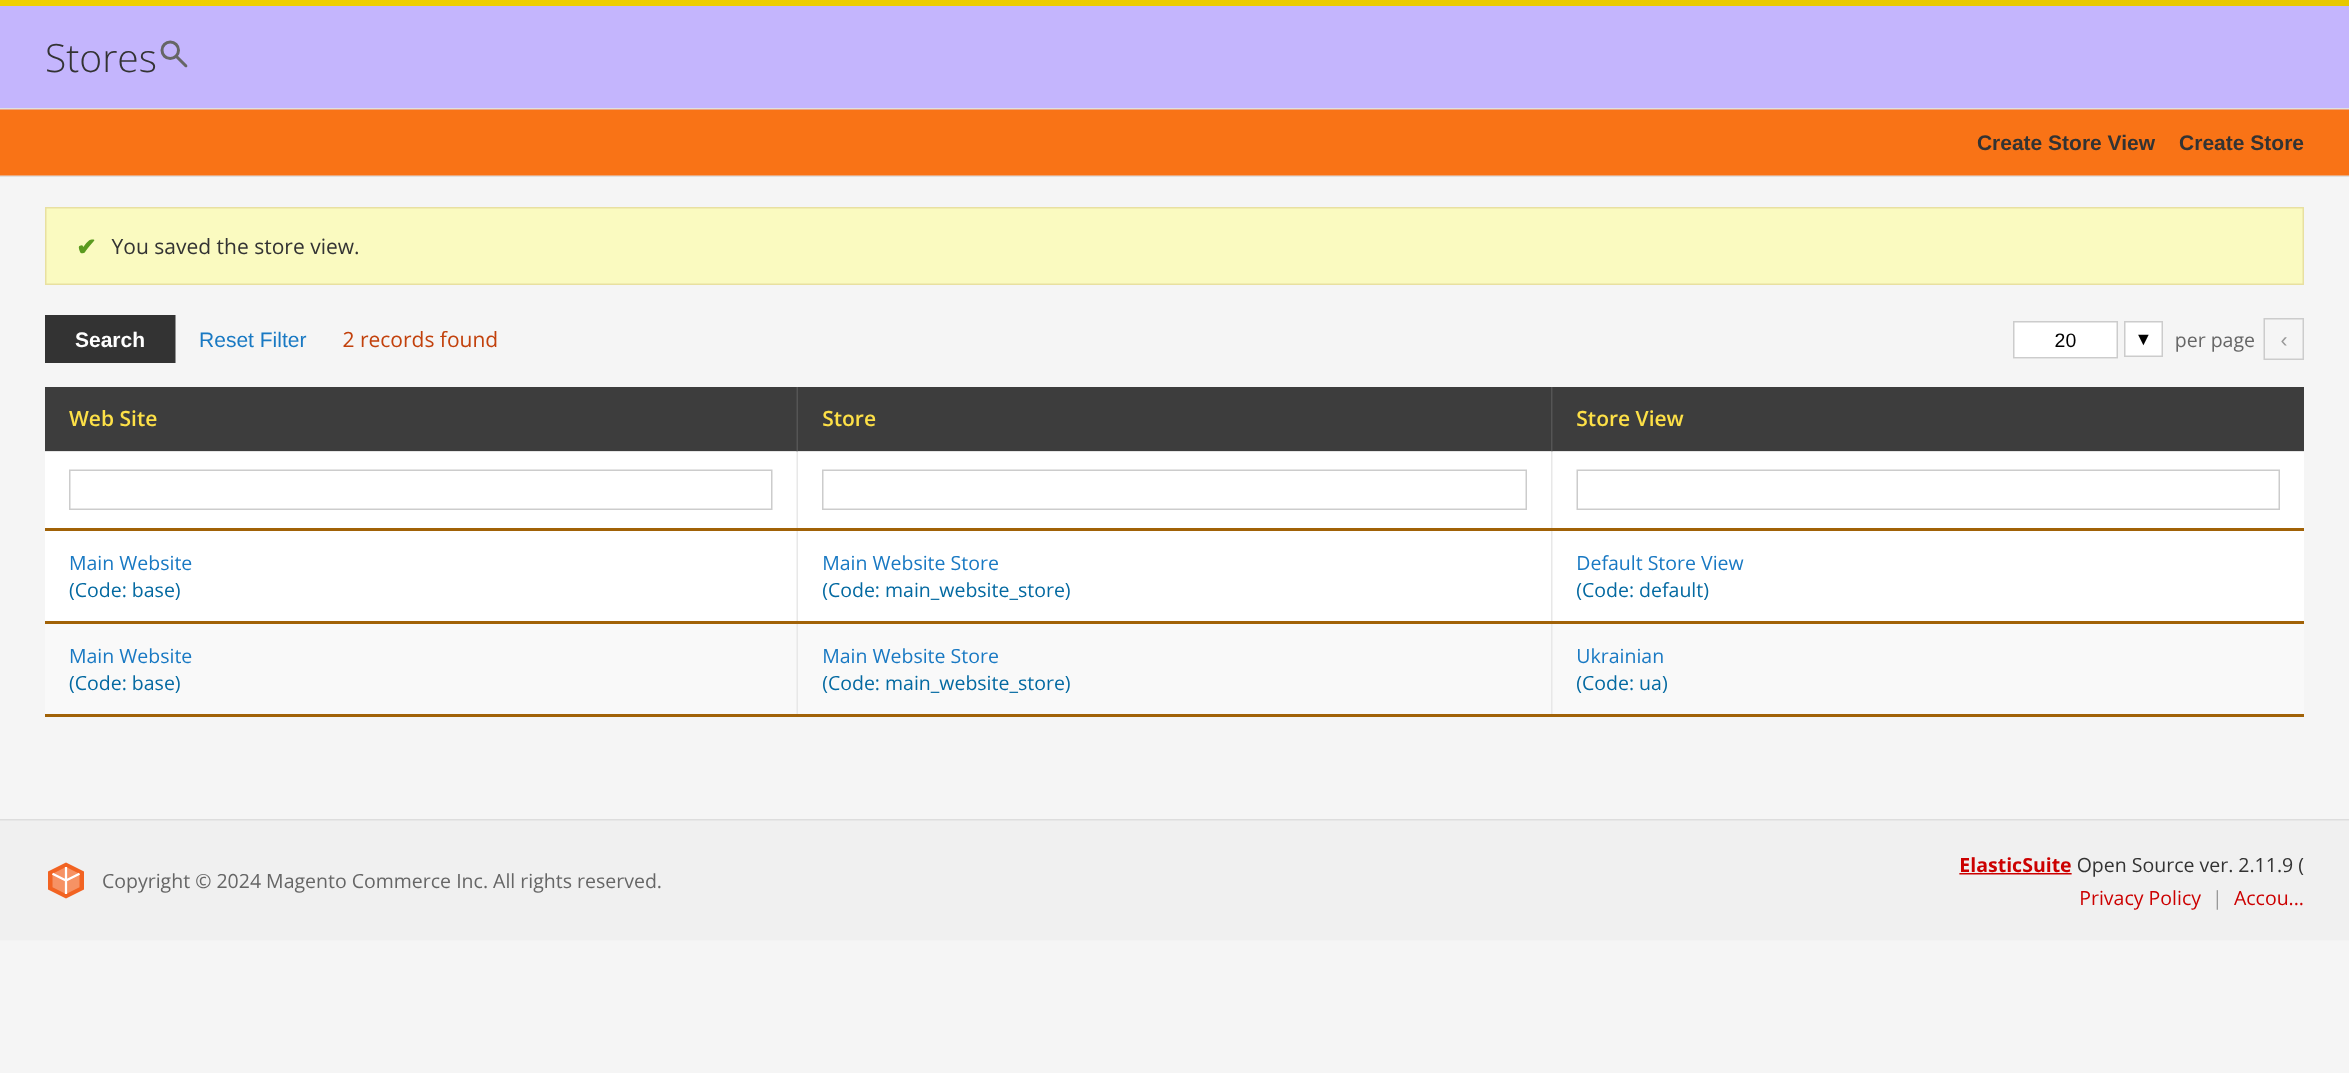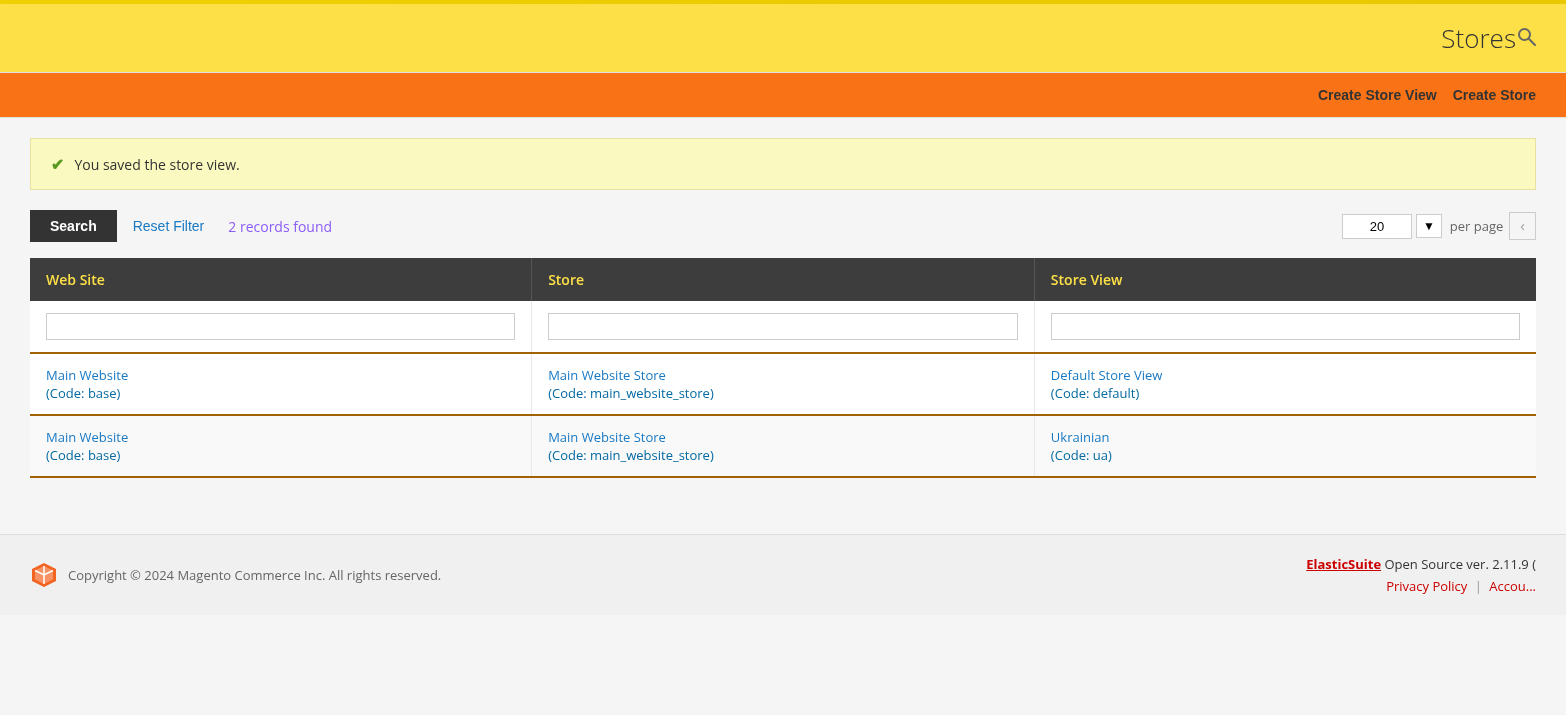--- a/index.html
+++ b/index.html
@@ -1,25 +1,25 @@
 <!DOCTYPE html>
 <html><head>
   <meta charset="utf-8">
   <style>
     * { box-sizing: border-box; margin: 0; padding: 0; }
     body { font-family: 'Open Sans', Arial, sans-serif; font-size: 14px; color: #333; background: #f5f5f5; }
 
     .top-bar { height: 4px; background: linear-gradient(to right, #f0d000, #e8c800); }
 
     .page-header {
-      background: #fde047;
+      background: #c4b5fd;
       padding: 16px 30px;
       display: flex;
       align-items: center;
-      justify-content: flex-end;
+      justify-content: flex-start;
       border-bottom: 1px solid #e0e0e0;
     }
     .page-title {
       font-size: 26px;
       font-weight: 300;
       color: #333;
     }
     .search-icon-btn {
       background: none;
       border: none;
@@ -75,21 +75,21 @@
       font-weight: 600;
     }
     .reset-filter-link {
       color: #1979c3;
       text-decoration: none;
       background: none;
       border: none;
       cursor: pointer;
       font-size: 14px;
     }
-    .records-count { color: #8b5cf6; font-size: 14px; margin-left: 8px; }
+    .records-count { color: #c2410c; font-size: 14px; margin-left: 8px; }
 
     .pagination-controls {
       margin-left: auto;
       display: flex;
       align-items: center;
       gap: 6px;
     }
     .per-page-select {
       display: flex;
       align-items: center;
@@ -164,21 +164,21 @@
       font-size: 13px;
     }
     .data-table tbody td:last-child { border-right: none; }
 
     .cell-link { color: #1979c3; text-decoration: none; }
     .cell-code { color: #0369a1; font-size: 13px; }
 
     .footer {
       background: #f0f0f0;
       padding: 20px 30px;
-      margin-top: 36px;
+      margin-top: 48px;
       border-top: 1px solid #ddd;
       display: flex;
       align-items: center;
       justify-content: space-between;
     }
     .footer-left { display: flex; align-items: center; gap: 10px; color: #666; font-size: 13px; }
     .magento-logo {
       width: 28px;
       height: 28px;
     }

